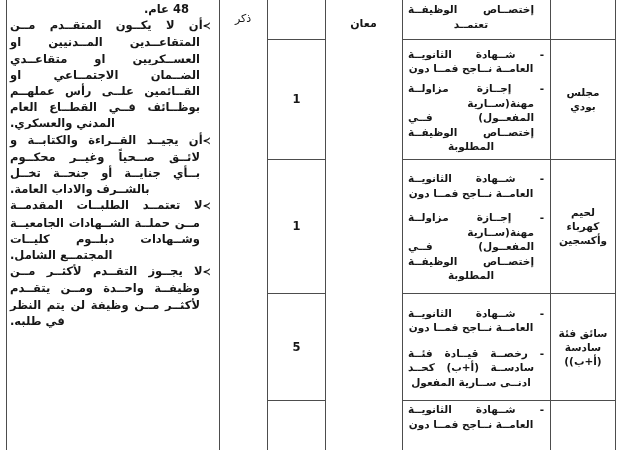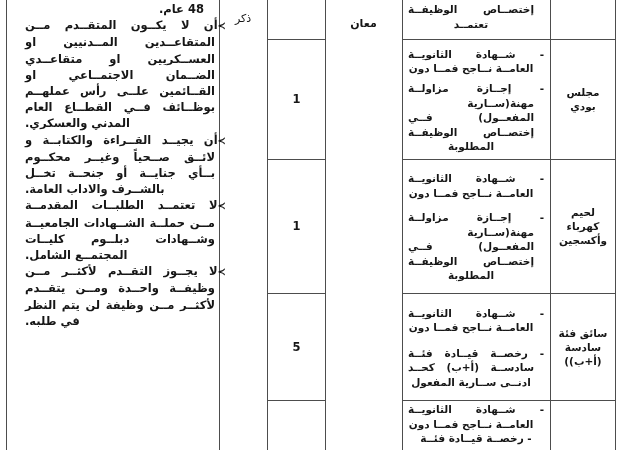--- a/index.html
+++ b/index.html
@@ -13,21 +13,20 @@
     direction:rtl;
   }
   .vline{position:absolute;top:0;height:450px;width:1px;background:#4d4d4d;}
   .hline{position:absolute;height:1px;background:#4d4d4d;}
 
   
   .conditions{
     position:absolute;left:10px;top:1px;width:201px;
     font-size:11.5px;line-height:16.2px;font-weight:bold;
     direction:rtl;
-    margin-left:15px;
   }
   .cond-cont{text-align:right;padding-right:22px;}
   .cond-item{
     text-align:justify;text-align-last:left;
     padding-right:11px;text-indent:-11px;
   }
   .arrow-bullet{display:inline;font-size:10px;letter-spacing:1px;}
 
   .gender{
     position:absolute;left:219px;top:12px;width:48px;
@@ -122,20 +121,19 @@
   <div class="qual-cell r1">
       <div class="q-item">- شــهادة الثانويــة العامــة نــاجح فمــا دون</div>
       <div class="q-item">- إجــازة مزاولــة مهنة(ســارية المفعــول) فــي إختصــاص الوظيفــة المطلوبة</div>
     </div>
   <div class="qual-cell r2">
       <div class="q-item">- شــهادة الثانويــة العامــة نــاجح فمــا دون</div>
       <div class="q-item">- رخصــة قيــادة فئــة سادســة (أ+ب) كحــد ادنــى ســارية المفعول</div>
     </div>
   <div class="qual-cell r3 partial">
       <div class="q-item">- شــهادة الثانويــة العامــة نــاجح فمــا دون</div>
-      <div class="q-item">- رخصــة قيــادة فئــة</div>
     </div>
 
   <div class="job-cell r1">لحيم كهرباء وأكسجين</div>
   <div class="job-cell r0">مجلس بودي</div>
   <div class="job-cell r2">سائق فئة سادسة (أ+ب))</div>
 
 </div>
 
 </body></html>

